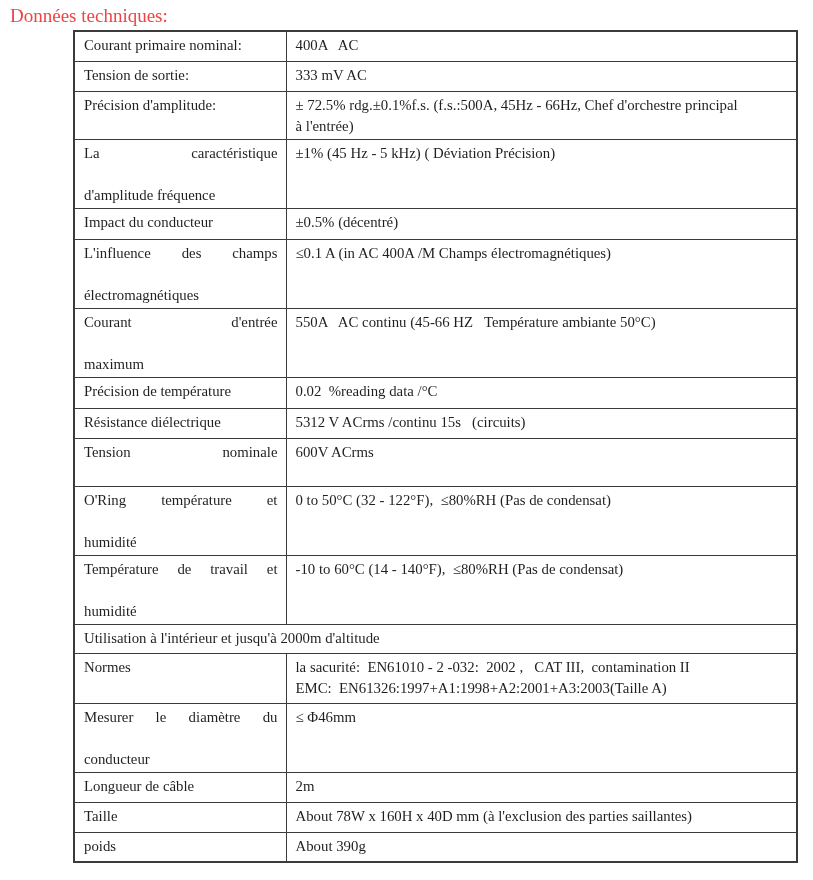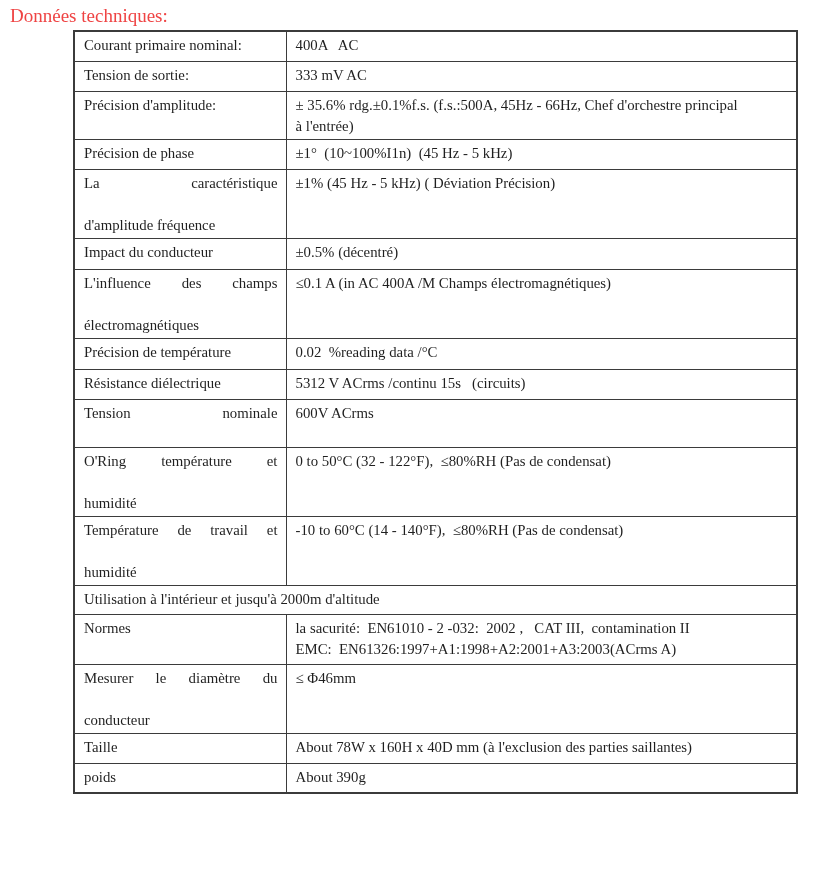--- a/index.html
+++ b/index.html
@@ -58,30 +58,22 @@
           </td>
           <td class="value-cell">
             <div class="line">333 mV AC</div>
           </td>
         </tr>
         <tr style="height: 47px;">
           <td class="label-cell">
             <div class="line">Précision d'amplitude:</div>
           </td>
           <td class="value-cell">
-            <div class="line">± 35.6% rdg.±0.1%f.s. (f.s.:500A, 45Hz - 66Hz, Chef d'orchestre principal</div>
+            <div class="line">± 72.5% rdg.±0.1%f.s. (f.s.:500A, 45Hz - 66Hz, Chef d'orchestre principal</div>
             <div class="line">à l'entrée)</div>
-          </td>
-        </tr>
-        <tr style="height: 30px;">
-          <td class="label-cell">
-            <div class="line">Précision de phase</div>
-          </td>
-          <td class="value-cell">
-            <div class="line">±1°  (10~100%I1n)  (45 Hz - 5 kHz)</div>
           </td>
         </tr>
         <tr style="height: 55px;">
           <td class="label-cell">
             <div class="line spread">La caractéristique</div>
             <div class="line">d'amplitude fréquence</div>
           </td>
           <td class="value-cell">
             <div class="line">±1% (45 Hz - 5 kHz) ( Déviation Précision)</div>
           </td>
@@ -94,20 +86,29 @@
             <div class="line">±0.5% (décentré)</div>
           </td>
         </tr>
         <tr style="height: 49px;">
           <td class="label-cell">
             <div class="line spread">L'influence des champs</div>
             <div class="line">électromagnétiques</div>
           </td>
           <td class="value-cell">
             <div class="line">≤0.1 A (in AC 400A /M Champs électromagnétiques)</div>
+          </td>
+        </tr>
+        <tr style="height: 60px;">
+          <td class="label-cell">
+            <div class="line spread">Courant d'entrée</div>
+            <div class="line">maximum</div>
+          </td>
+          <td class="value-cell">
+            <div class="line">550A   AC continu (45-66 HZ   Température ambiante 50°C)</div>
           </td>
         </tr>
         <tr style="height: 31px;">
           <td class="label-cell">
             <div class="line">Précision de température</div>
           </td>
           <td class="value-cell">
             <div class="line">0.02  %reading data /°C</div>
           </td>
         </tr>
@@ -149,30 +150,38 @@
           <td colspan="2" class="full-cell">
             <div class="line">Utilisation à l'intérieur et jusqu'à 2000m d'altitude</div>
           </td>
         </tr>
         <tr style="height: 50px;">
           <td class="label-cell">
             <div class="line">Normes</div>
           </td>
           <td class="value-cell">
             <div class="line">la sacurité:  EN61010 - 2 -032:  2002 ,   CAT III,  contamination II</div>
-            <div class="line">EMC:  EN61326:1997+A1:1998+A2:2001+A3:2003(ACrms A)</div>
+            <div class="line">EMC:  EN61326:1997+A1:1998+A2:2001+A3:2003(Taille A)</div>
           </td>
         </tr>
         <tr style="height: 50px;">
           <td class="label-cell">
             <div class="line spread">Mesurer le diamètre du</div>
             <div class="line">conducteur</div>
           </td>
           <td class="value-cell">
             <div class="line">≤ Φ46mm</div>
+          </td>
+        </tr>
+        <tr style="height: 30px;">
+          <td class="label-cell">
+            <div class="line">Longueur de câble</div>
+          </td>
+          <td class="value-cell">
+            <div class="line">2m</div>
           </td>
         </tr>
         <tr style="height: 30px;">
           <td class="label-cell">
             <div class="line">Taille</div>
           </td>
           <td class="value-cell">
             <div class="line">About 78W x 160H x 40D mm (à l'exclusion des parties saillantes)</div>
           </td>
         </tr>

